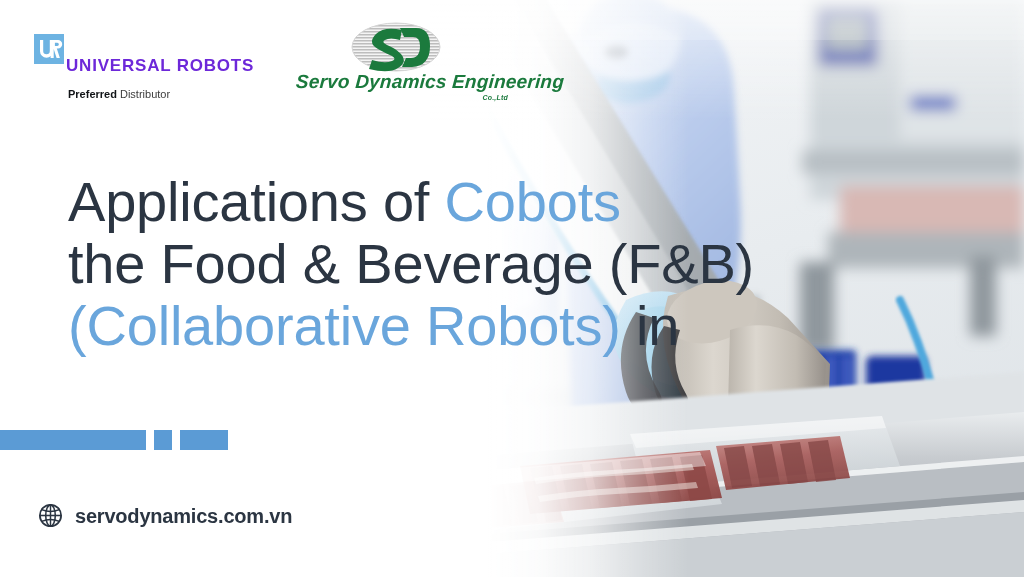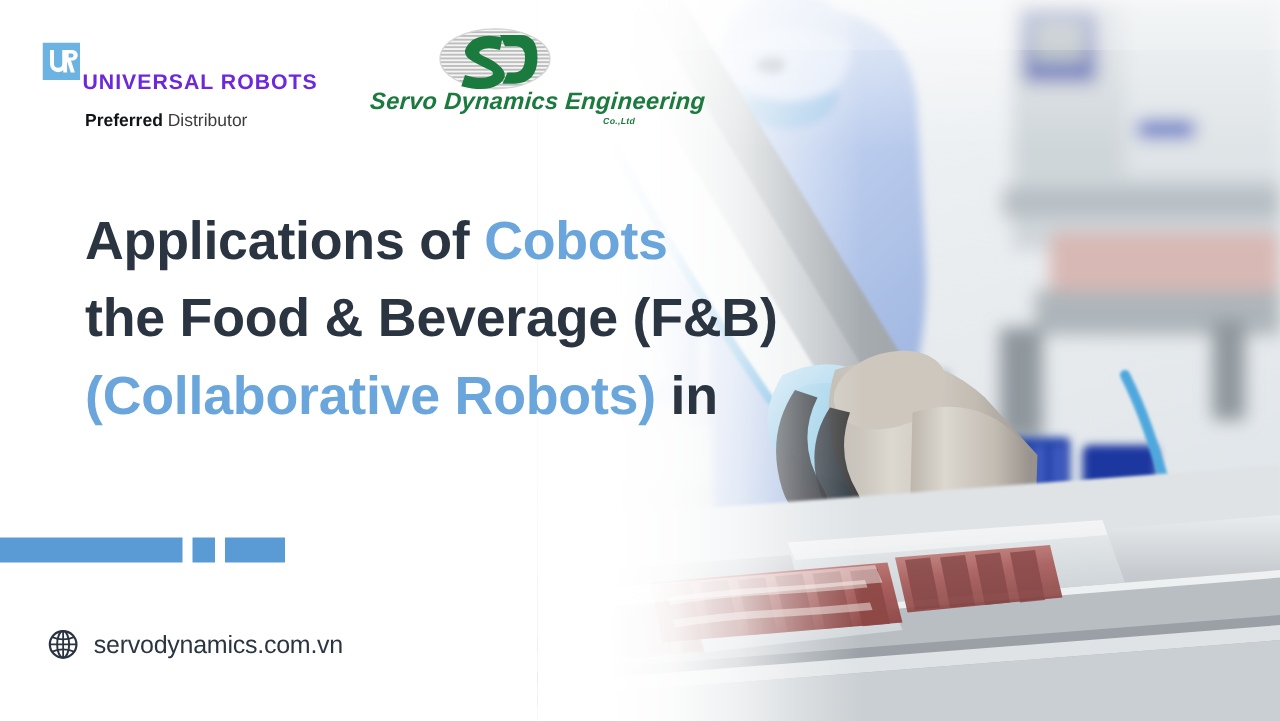--- a/index.html
+++ b/index.html
@@ -16,47 +16,47 @@
   .photo-fade-top{position:absolute;left:430px;top:0;width:594px;height:120px;
     background:linear-gradient(to bottom,rgba(255,255,255,.55) 0%,rgba(255,255,255,0) 100%);}
 
   
   .logos{position:absolute;left:0;top:0;width:560px;height:120px;}
 
   .ur-logo{position:absolute;left:34px;top:34px;width:265px;height:70px;}
   .ur-mark{position:absolute;left:0;top:0;width:30px;height:30px;}
   .ur-word{position:absolute;left:32px;top:23px;font-size:17px;font-weight:bold;
     letter-spacing:.8px;color:#6d28d9;white-space:nowrap;line-height:1;}
-  .ur-sub{position:absolute;left:34px;top:55px;font-size:14px;color:#3c3c3c;white-space:nowrap;line-height:1;text-align:right;}
+  .ur-sub{position:absolute;left:34px;top:55px;font-size:11px;color:#3c3c3c;white-space:nowrap;line-height:1;text-align:right;}
   .ur-sub b{color:#111417;font-weight:bold;}
 
   .sd-logo{position:absolute;left:296px;top:22px;width:220px;height:88px;}
   .sd-mark{position:absolute;left:54px;top:0;width:92px;height:50px;}
   .sd-word{position:absolute;left:0;top:50px;width:220px;text-align:center;
     font-size:19px;font-weight:bold;font-style:italic;color:#1b7a3d;
     letter-spacing:.2px;white-space:nowrap;line-height:1.1;
     transform:skewX(-4deg);}
   .sd-coltd{position:absolute;right:8px;top:72px;font-size:7px;font-weight:bold;
     font-style:italic;color:#1b7a3d;letter-spacing:.2px;}
 
   
   .headline{position:absolute;left:68px;top:133px;width:600px;
-    font-size:43px;font-weight:bold;line-height:62px;color:#2b3542;
+    font-size:56px;font-weight:normal;line-height:62px;color:#2b3542;
     letter-spacing:-0.2px;}
   .headline .accent{color:#6aa6dc;}
   .headline .ln{display:block;white-space:nowrap;}
 
   
   .bars{position:absolute;left:0;top:430px;height:20px;}
   .bar{position:absolute;top:0;height:20px;background:#5b9bd5;}
 
   
   .site{position:absolute;left:38px;top:503px;display:flex;align-items:center;gap:12px;}
   .globe{width:25px;height:25px;flex:0 0 auto;}
-  .site-url{font-size:20px;font-weight:normal;color:#2b3542;letter-spacing:-.2px;line-height:1;}
+  .site-url{font-size:20px;font-weight:bold;color:#2b3542;letter-spacing:-.2px;line-height:1;}
 </style>
 </head>
 <body>
 
 <div class="banner">
 
   <div class="photo">
     <svg viewBox="0 0 594 577" xmlns="http://www.w3.org/2000/svg">
       <defs>
         <linearGradient id="bgWall" x1="0" y1="0" x2="0.3" y2="1">

